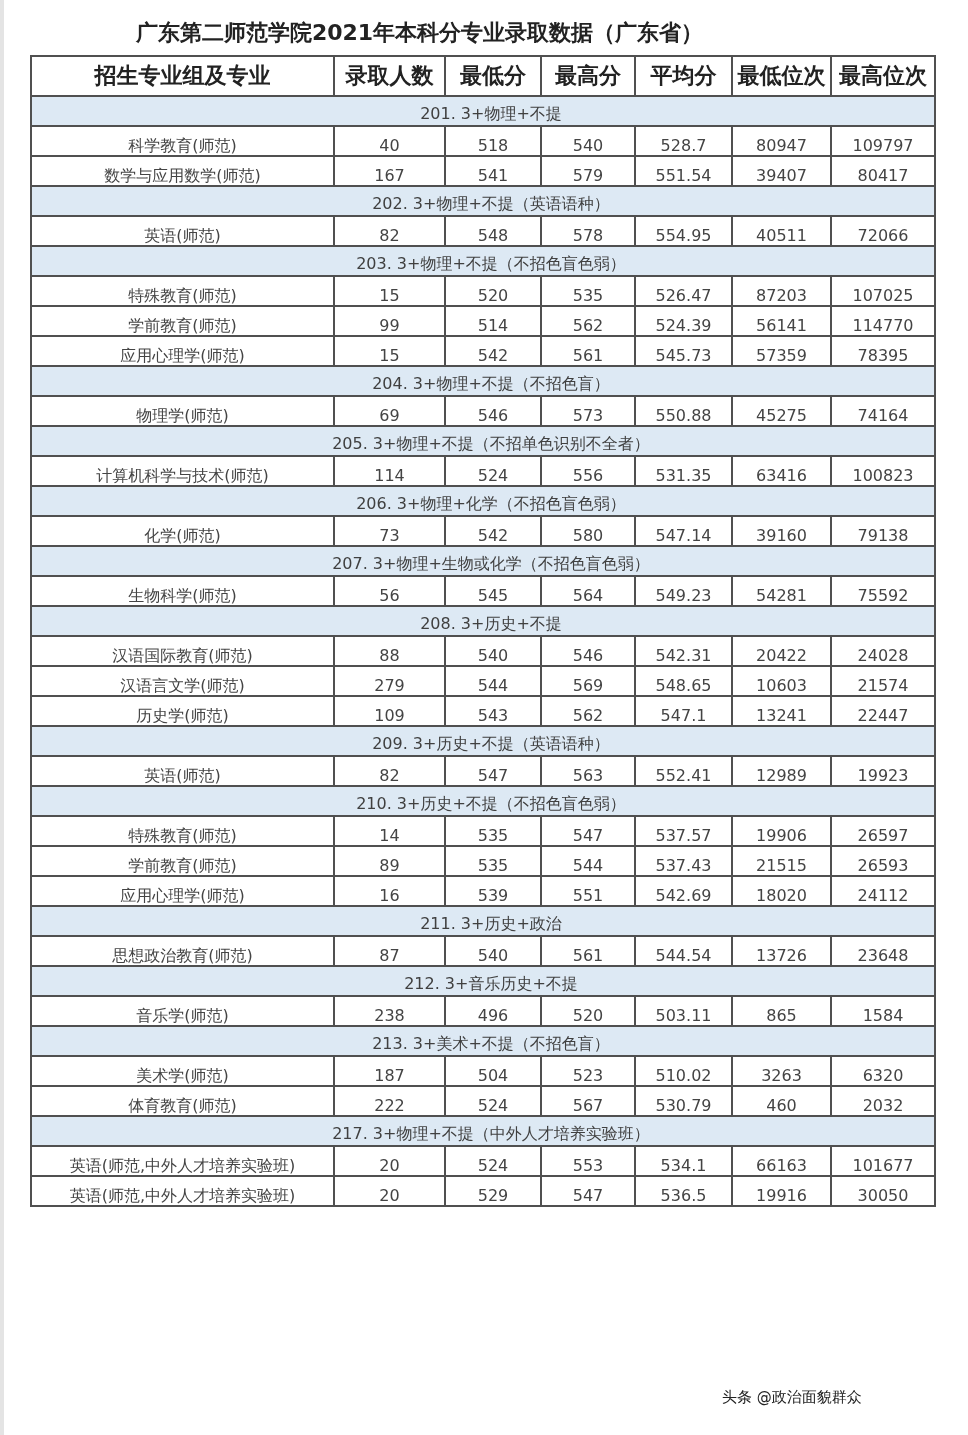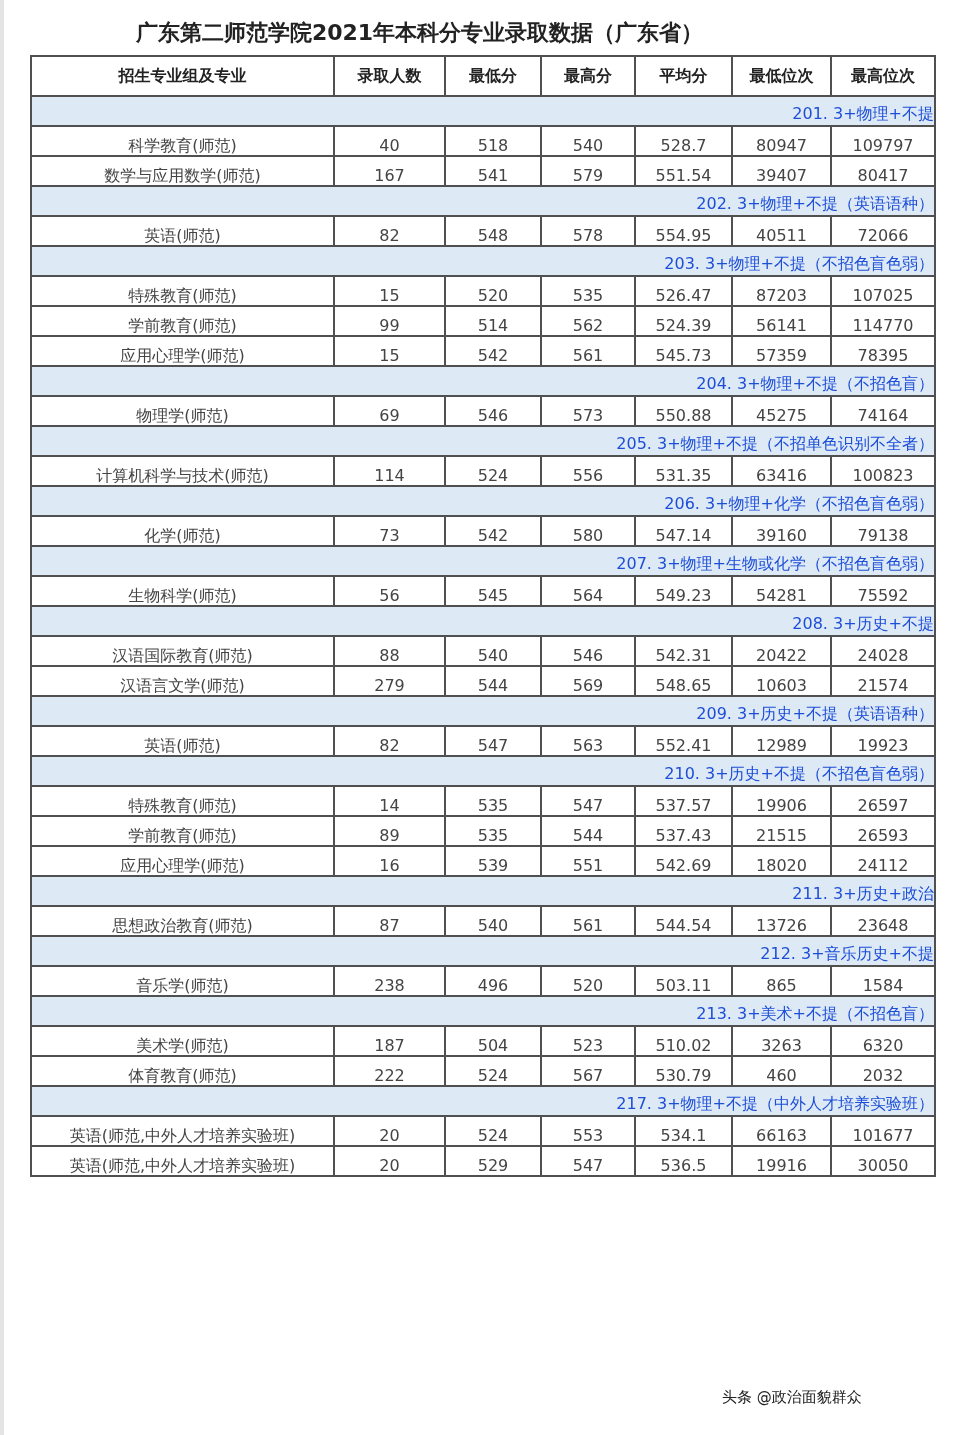--- a/index.html
+++ b/index.html
@@ -6,22 +6,22 @@
   body { width: 968px; height: 1435px; position: relative; overflow: hidden;
          font-family: "DejaVu Sans", "Liberation Sans", sans-serif; color: #333; }
   .left-edge { position: absolute; left: 0; top: 0; width: 4px; height: 1435px; background: #e4e4e4; }
   .title { position: absolute; left: 0; top: 18px; width: 839px; text-align: center;
            font-size: 22px; font-weight: bold; color: #222; letter-spacing: 0px; }
   table.grid { position: absolute; left: 30px; top: 55px; width: 904px;
                border-collapse: collapse; table-layout: fixed; }
   table.grid td, table.grid th { border: 2px solid #505050; padding: 0; height: 28px;
                text-align: center; vertical-align: bottom; font-size: 16px; color: #444;
                overflow: hidden; white-space: nowrap; }
-  table.grid th { height: 38px; vertical-align: middle; font-weight: bold; font-size: 16px; color: #222; background: #fff; }
-  tr.group td { background: #dde9f4; text-align: right; padding-left: 16px; color: #1d4ed8; height: 28px; }
+  table.grid th { height: 38px; vertical-align: middle; font-weight: bold; font-size: 22px; color: #222; background: #fff; }
+  tr.group td { background: #dde9f4; text-align: center; padding-left: 16px; color: #404040; height: 28px; }
   tr.row td { background: #fff; line-height: 18px; }
   .watermark { position: absolute; left: 722px; top: 1388px; font-size: 15px; color: #222;
                text-shadow: 1px 1px 0 #fff, -1px -1px 0 #fff; letter-spacing: 0px; }
 </style>
 </head>
 <body>
 
 <div class="left-edge"></div>
 <div class="title">广东第二师范学院2021年本科分专业录取数据（广东省）</div>
 
@@ -172,20 +172,29 @@
       </tr>
       <tr class="row">
         <td>汉语言文学(师范)</td>
         <td>279</td>
         <td>544</td>
         <td>569</td>
         <td>548.65</td>
         <td>10603</td>
         <td>21574</td>
       </tr>
+      <tr class="row">
+        <td>历史学(师范)</td>
+        <td>109</td>
+        <td>543</td>
+        <td>562</td>
+        <td>547.1</td>
+        <td>13241</td>
+        <td>22447</td>
+      </tr>
       <tr class="group">
         <td colspan="7">209. 3+历史+不提（英语语种）</td>
       </tr>
       <tr class="row">
         <td>英语(师范)</td>
         <td>82</td>
         <td>547</td>
         <td>563</td>
         <td>552.41</td>
         <td>12989</td>

